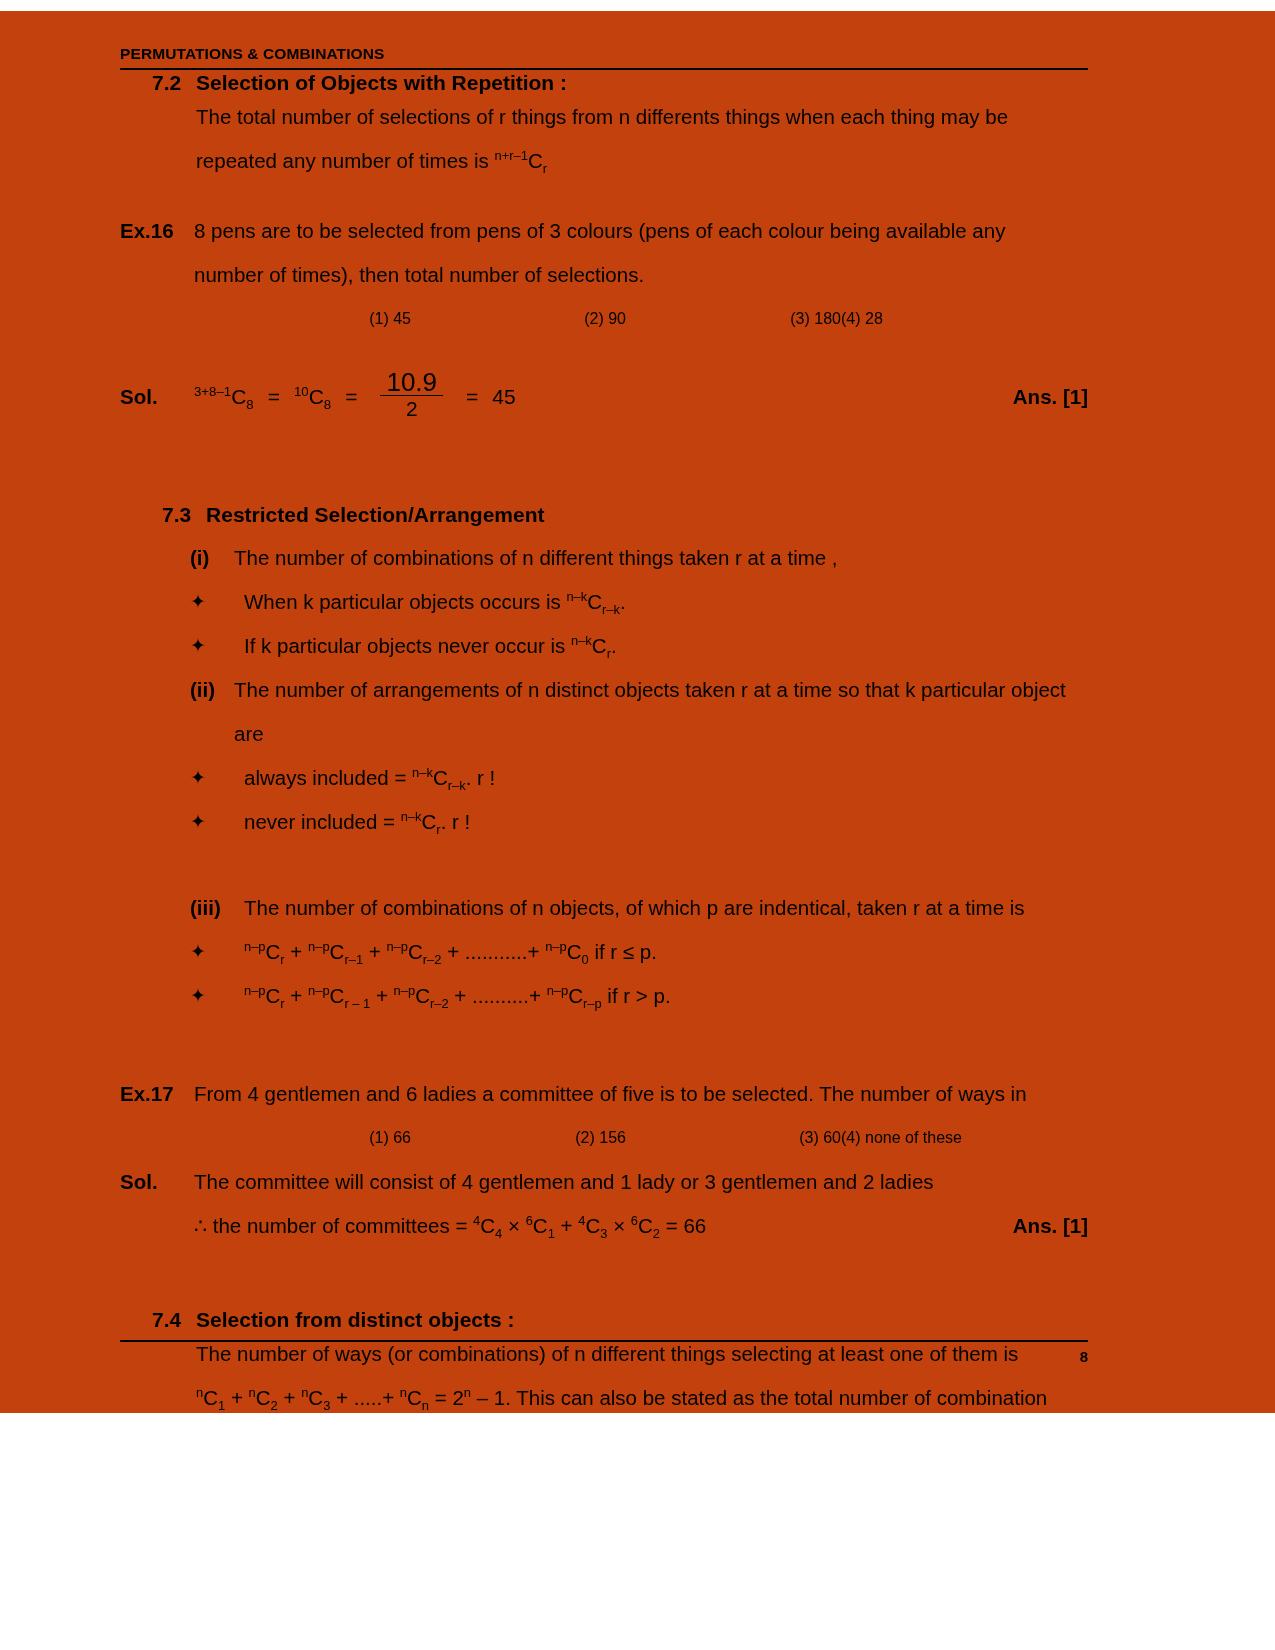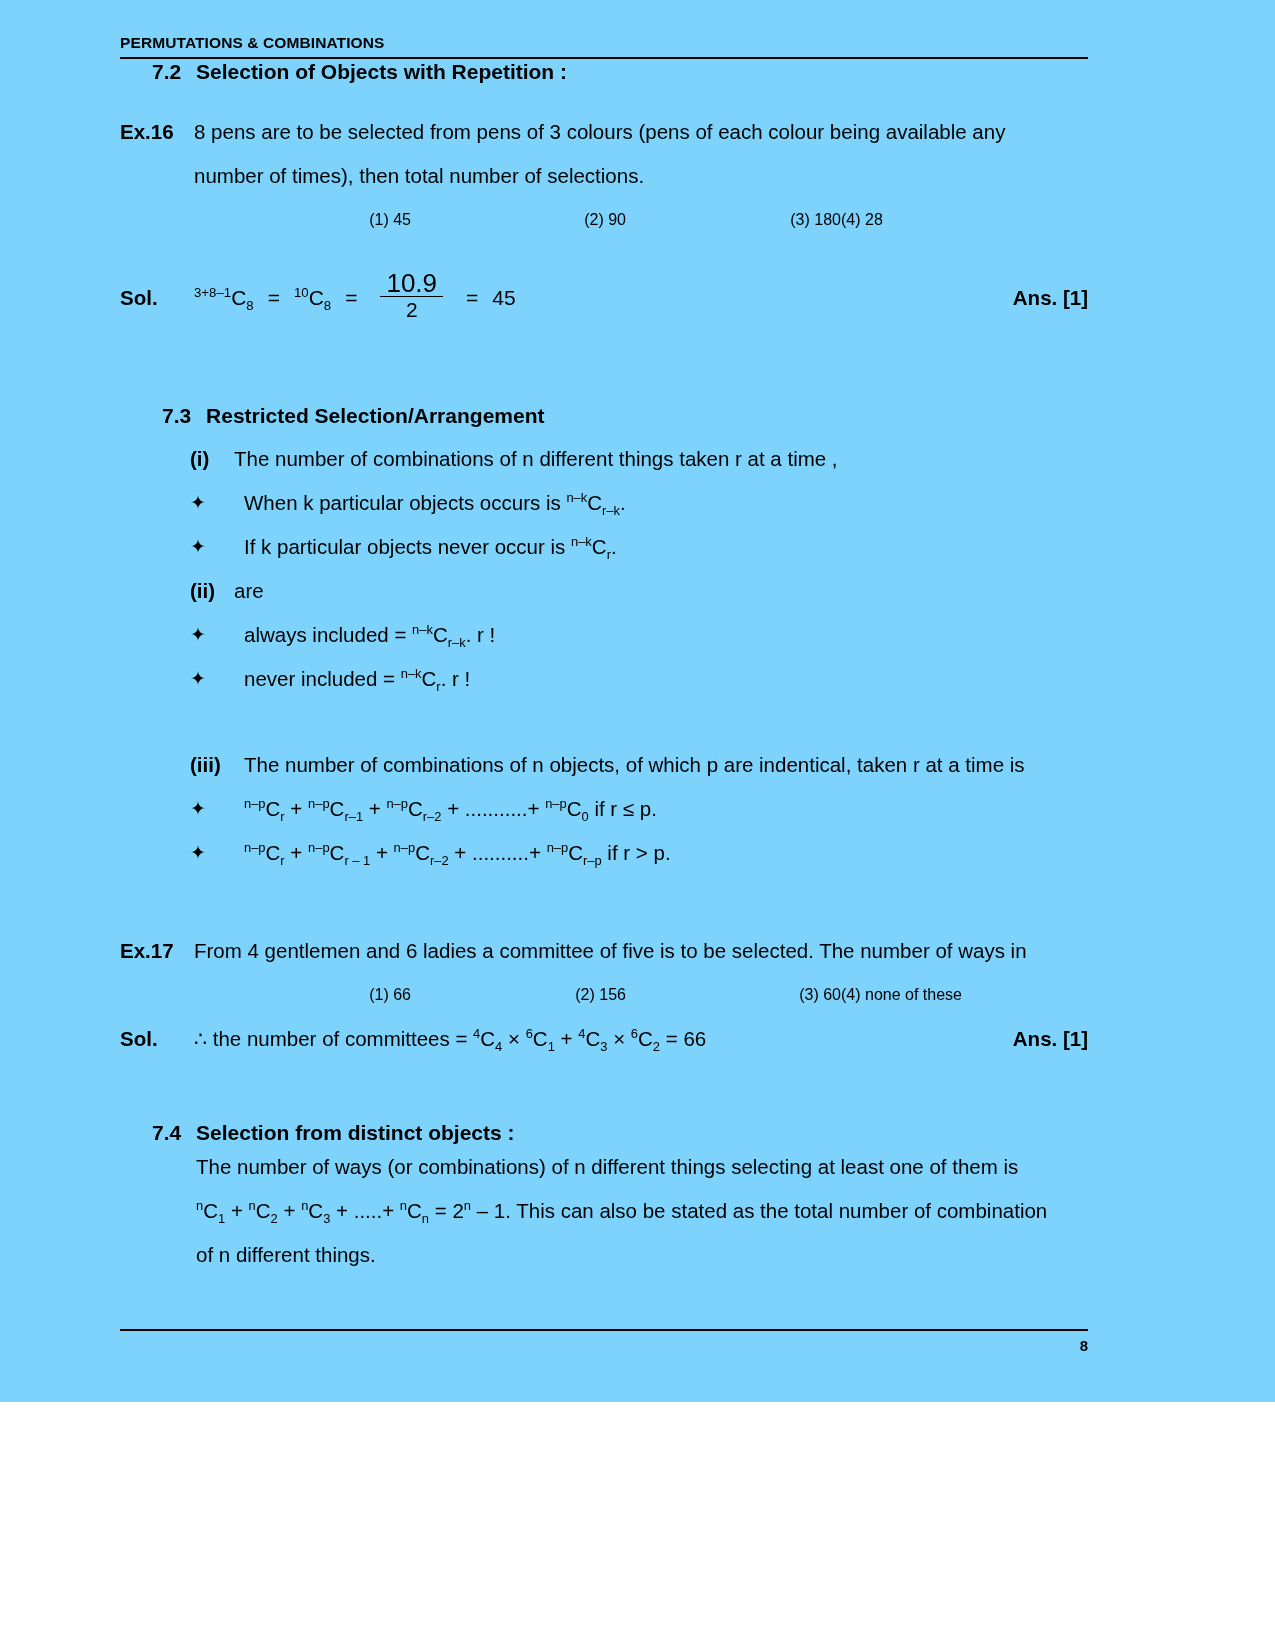--- a/index.html
+++ b/index.html
@@ -8,22 +8,22 @@
     background: #ffffff;
   }
   body {
     font-family: "Liberation Sans", sans-serif;
     color: #000000;
   }
   .page {
     position: relative;
     width: 1275px;
     height: 1402px;
-    margin: 0 auto;
-    background: #7dd3fc;
+    margin: 11px auto;
+    background: #c2410c;
     box-sizing: border-box;
     padding: 0;
     overflow: hidden;
   }
   .header {
     position: absolute;
     left: 120px;
     top: 34px;
     width: 968px;
   }
@@ -260,20 +260,26 @@
     <div class="header-rule"></div>
   </div>
 
   <div class="content">
 
     <div class="sec72">
       <div class="num">7.2</div>
       <div class="ttl">Selection of Objects with Repetition :</div>
     </div>
 
+    <div class="indent-1">
+      <div class="para">The total number of selections of r things from n differents things when each thing may be</div>
+      <div class="para lastline">
+        <span>repeated any number of times is </span><span class="nowrap"><sup class="sc">n+r–1</sup><span>C</span><sub class="sc">r</sub></span>
+      </div>
+    </div>
 
     <div class="ex-block">
       <div class="ex-row">
         <div class="ex-tag">Ex.16</div>
         <div class="ex-body">
           <span class="cont">8 pens are to be selected from pens of 3 colours (pens of each colour being available any</span>
           <span class="cont">number of times), then total number of selections.</span>
         </div>
       </div>
 
@@ -336,20 +342,21 @@
       <div class="bullet-row">
         <div class="bullet">✦</div>
         <div class="bullet-text">
           <span>If k particular objects never occur is </span><span class="nowrap"><sup class="sc">n–k</sup><span>C</span><sub class="sc">r</sub></span><span>.</span>
         </div>
       </div>
 
       <div class="roman-row">
         <div class="roman-tag">(ii)</div>
         <div class="roman-text">
+          <span style="display:block;">The number of arrangements of n distinct objects taken r at a time so that k particular object</span>
           <span style="display:block;">are</span>
         </div>
       </div>
 
       <div class="bullet-row">
         <div class="bullet">✦</div>
         <div class="bullet-text">
           <span>always included = </span><span class="nowrap"><sup class="sc">n–k</sup><span>C</span><sub class="sc">r–k</sub></span><span>. r !</span>
         </div>
       </div>
@@ -418,20 +425,21 @@
         </div>
         <div class="opt">
           <span>(4)</span>
           <span>none of these</span>
         </div>
       </div>
 
       <div class="ex-row">
         <div class="ex-tag">Sol.</div>
         <div class="ex-body" style="position:relative;">
+          <span class="cont">The committee will consist of 4 gentlemen and 1 lady or 3 gentlemen and 2 ladies</span>
           <span class="cont">
             <span>∴  the number of committees = </span><span class="nowrap"><sup class="sc">4</sup><span>C</span><sub class="sc">4</sub></span>
             <span>×</span>
             <span class="nowrap"><sup class="sc">6</sup><span>C</span><sub class="sc">1</sub></span>
             <span>+</span>
             <span class="nowrap"><sup class="sc">4</sup><span>C</span><sub class="sc">3</sub></span>
             <span>×</span>
             <span class="nowrap"><sup class="sc">6</sup><span>C</span><sub class="sc">2</sub></span>
             <span>= 66</span>
             <span class="ans" style="position:absolute;right:0;">Ans. [1]</span>

